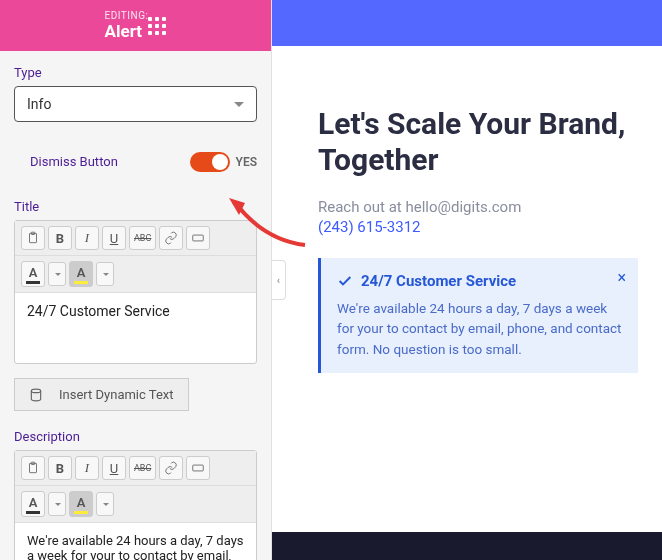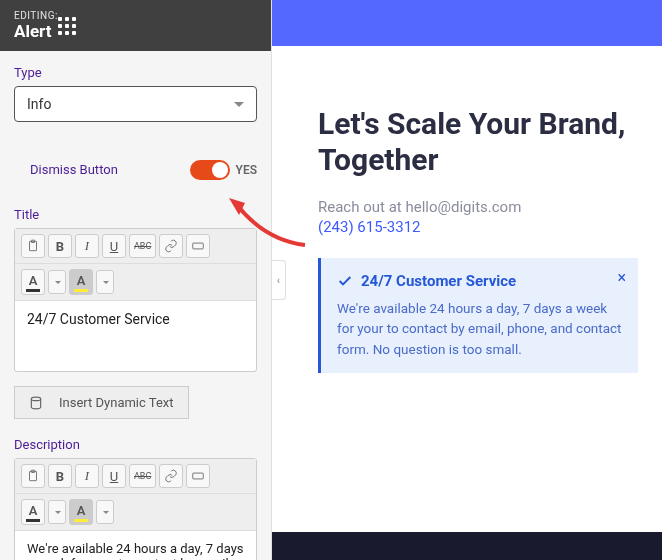--- a/index.html
+++ b/index.html
@@ -1,25 +1,25 @@
 <!DOCTYPE html>
 <html><head>
 <meta charset="utf-8">
 <style>
 *{box-sizing:border-box;margin:0;padding:0;font-family:-apple-system,BlinkMacSystemFont,"Segoe UI",Roboto,sans-serif}
 body{width:662px;height:560px;overflow:hidden;background:#fff;position:relative}
 .sidebar{width:272px;height:560px;float:left;background:#f5f5f5;border-right:1px solid #e0e0e0}
-.header{background:#404040;color:#fff;padding:10px 14px;display:flex;justify-content:flex-start;align-items:center}
+.header{background:#ec4899;color:#fff;padding:10px 14px;display:flex;justify-content:center;align-items:center}
 .editing-label{font-size:10px;letter-spacing:.5px;opacity:.85}
 .header-title{font-size:17px;font-weight:700}
 .drag-grid{display:grid;grid-template-columns:repeat(3,4px);grid-template-rows:repeat(3,4px);gap:3px}
 .drag-grid span{width:4px;height:4px;background:#fff;border-radius:1px}
 .panel-body{padding:14px}
 .field-label{font-size:13px;color:#4c1d95;margin-bottom:6px}
-.select-wrap{border:1.5px solid #555;border-radius:4px;background:#fff;padding:9px 12px;display:flex;justify-content:space-between;align-items:center;cursor:pointer;margin-bottom:24px}
+.select-wrap{border:1.5px solid #555;border-radius:4px;background:#fff;padding:9px 12px;display:flex;justify-content:space-between;align-items:center;cursor:pointer;margin-bottom:16px}
 .select-value{font-size:14px;color:#333}
 .caret{width:0;height:0;border-left:5px solid transparent;border-right:5px solid transparent;border-top:5px solid #888}
 .row{display:flex;justify-content:space-between;align-items:center;margin-bottom:14px}
 .toggle-wrap{display:flex;align-items:center;gap:6px}
 .toggle{width:40px;height:20px;background:#e64a19;border-radius:10px;position:relative;cursor:pointer}
 .toggle-knob{width:16px;height:16px;background:#fff;border-radius:50%;position:absolute;top:2px;right:2px}
 .toggle-label{font-size:12px;font-weight:600;color:#666}
 .editor{border:1px solid #ccc;border-radius:3px;background:#fff;margin-bottom:14px}
 .toolbar{background:#eee;padding:5px 6px;display:flex;flex-wrap:wrap;gap:3px;align-items:center;border-bottom:1px solid #ddd}
 .tb-btn{min-width:24px;height:24px;border:1px solid #ccc;background:#f8f8f8;border-radius:3px;display:flex;align-items:center;justify-content:center;font-size:12px;cursor:pointer;color:#555;padding:0 4px}

